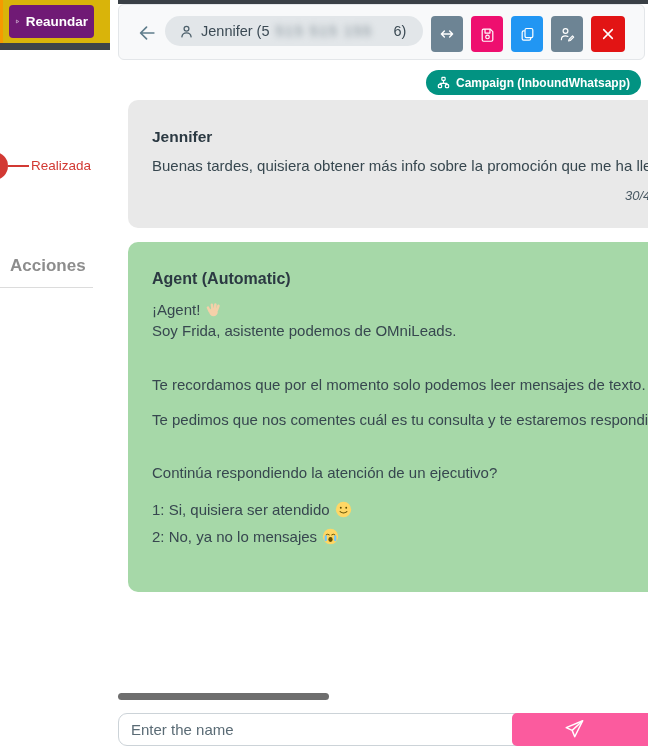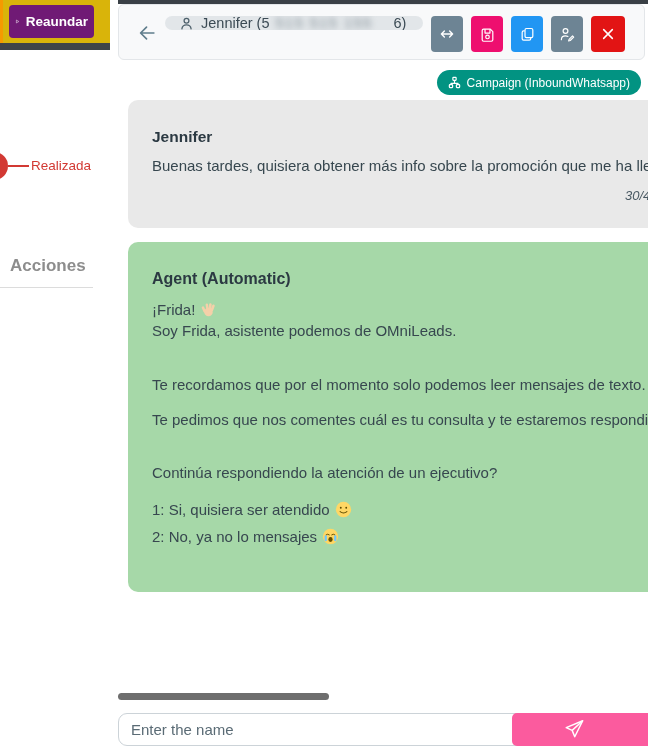--- a/index.html
+++ b/index.html
@@ -18,36 +18,36 @@
   .status-connector{position:absolute;left:8px;top:165px;width:21px;height:2px;background:#d23933;}
   .status-label{position:absolute;left:31px;top:158px;color:#d23933;font-size:13.5px;text-align:right;}
   .actions-label{position:absolute;left:10px;top:256px;color:#8d8d8d;font-size:17px;font-weight:bold;}
   .actions-divider{position:absolute;left:0;top:287px;width:93px;height:1px;background:#dcdcdc;}
 
   
   .chat-topbar{position:absolute;left:118px;top:0;width:530px;height:4px;background:#3a4046;}
   .chat-header{position:absolute;left:118px;top:4px;width:527px;height:56px;background:#f8f9fa;
       border:1px solid #e3e6e9;border-radius:6px;box-sizing:border-box;}
   .back-btn{position:absolute;left:16px;top:17px;width:24px;height:24px;background:none;border:none;cursor:pointer;padding:0;}
-  .contact-chip{position:absolute;left:46px;top:11px;width:258px;height:14px;background:#e2e6e9;
+  .contact-chip{position:absolute;left:46px;top:11px;width:258px;height:30px;background:#e2e6e9;
       border-radius:15px;display:flex;align-items:center;padding:0 13px;gap:6px;box-sizing:border-box;
       color:#3b4a54;font-size:14.5px;overflow:hidden;white-space:nowrap;cursor:pointer;}
   .masked{display:inline-block;filter:blur(3px);letter-spacing:1.5px;color:#7d8a92;
       width:112px;overflow:hidden;vertical-align:middle;}
   .hbtn{position:absolute;top:11px;width:32px;height:36px;border:none;border-radius:4px;cursor:pointer;
       display:flex;align-items:center;justify-content:center;padding:0;}
   .hbtn.b1{left:312px;background:#6d8494;}
   .hbtn.b2{left:352px;background:#ee0f6f;}
   .hbtn.b3{left:392px;background:#2196f3;}
   .hbtn.b4{left:432px;background:#6d8494;}
   .hbtn.b5{left:472px;width:34px;background:#e21414;}
 
   
   .campaign-badge{position:absolute;top:70px;right:7px;height:25px;background:#029382;border-radius:13px;
-      color:#fff;font-size:12px;font-weight:normal;display:flex;align-items:center;gap:6px;
+      color:#fff;font-size:12px;font-weight:bold;display:flex;align-items:center;gap:6px;
       padding:0 11px;white-space:nowrap;}
 
   
   .bubble{position:absolute;left:128px;border-radius:10px;box-sizing:border-box;
       padding:28px 24px 0 24px;color:#37474f;font-size:15px;overflow:hidden;}
   .bubble.customer{top:100px;width:566px;height:128px;background:#e9e9e9;}
   .bubble.agent{top:242px;width:566px;height:350px;background:#a6d8a8;}
   .bubble-author{font-weight:bold;font-size:15.5px;color:#2b3942;margin-bottom:9px;}
   .bubble.agent .bubble-author{font-size:16px;margin-bottom:11px;}
   .bubble-text{line-height:21px;white-space:nowrap;}
@@ -149,21 +149,21 @@
 
   <div class="bubble customer">
     <div class="bubble-author">Jennifer</div>
     <div class="bubble-text">Buenas tardes, quisiera obtener más info sobre la promoción que me ha llegado</div>
     <div class="bubble-time">30/4</div>
   </div>
 
   <div class="bubble agent">
     <div class="bubble-author">Agent (Automatic)</div>
     <div class="msg-line">
-      <span>¡Frida!</span>
+      <span>¡Agent!</span>
       <span class="emoji">
           <svg width="17" height="17" viewBox="0 0 20 20">
             <g fill="#f5d0a9">
               <circle cx="10" cy="13" r="5"></circle>
               <rect x="3" y="6" width="3" height="8" rx="1.5" transform="rotate(-25 4.5 10)"></rect>
               <rect x="7" y="3" width="3" height="9" rx="1.5" transform="rotate(-10 8.5 7)"></rect>
               <rect x="10.5" y="2.5" width="3" height="9" rx="1.5" transform="rotate(5 12 7)"></rect>
               <rect x="13.5" y="4" width="3" height="8" rx="1.5" transform="rotate(20 15 8)"></rect>
             </g>
           </svg>

